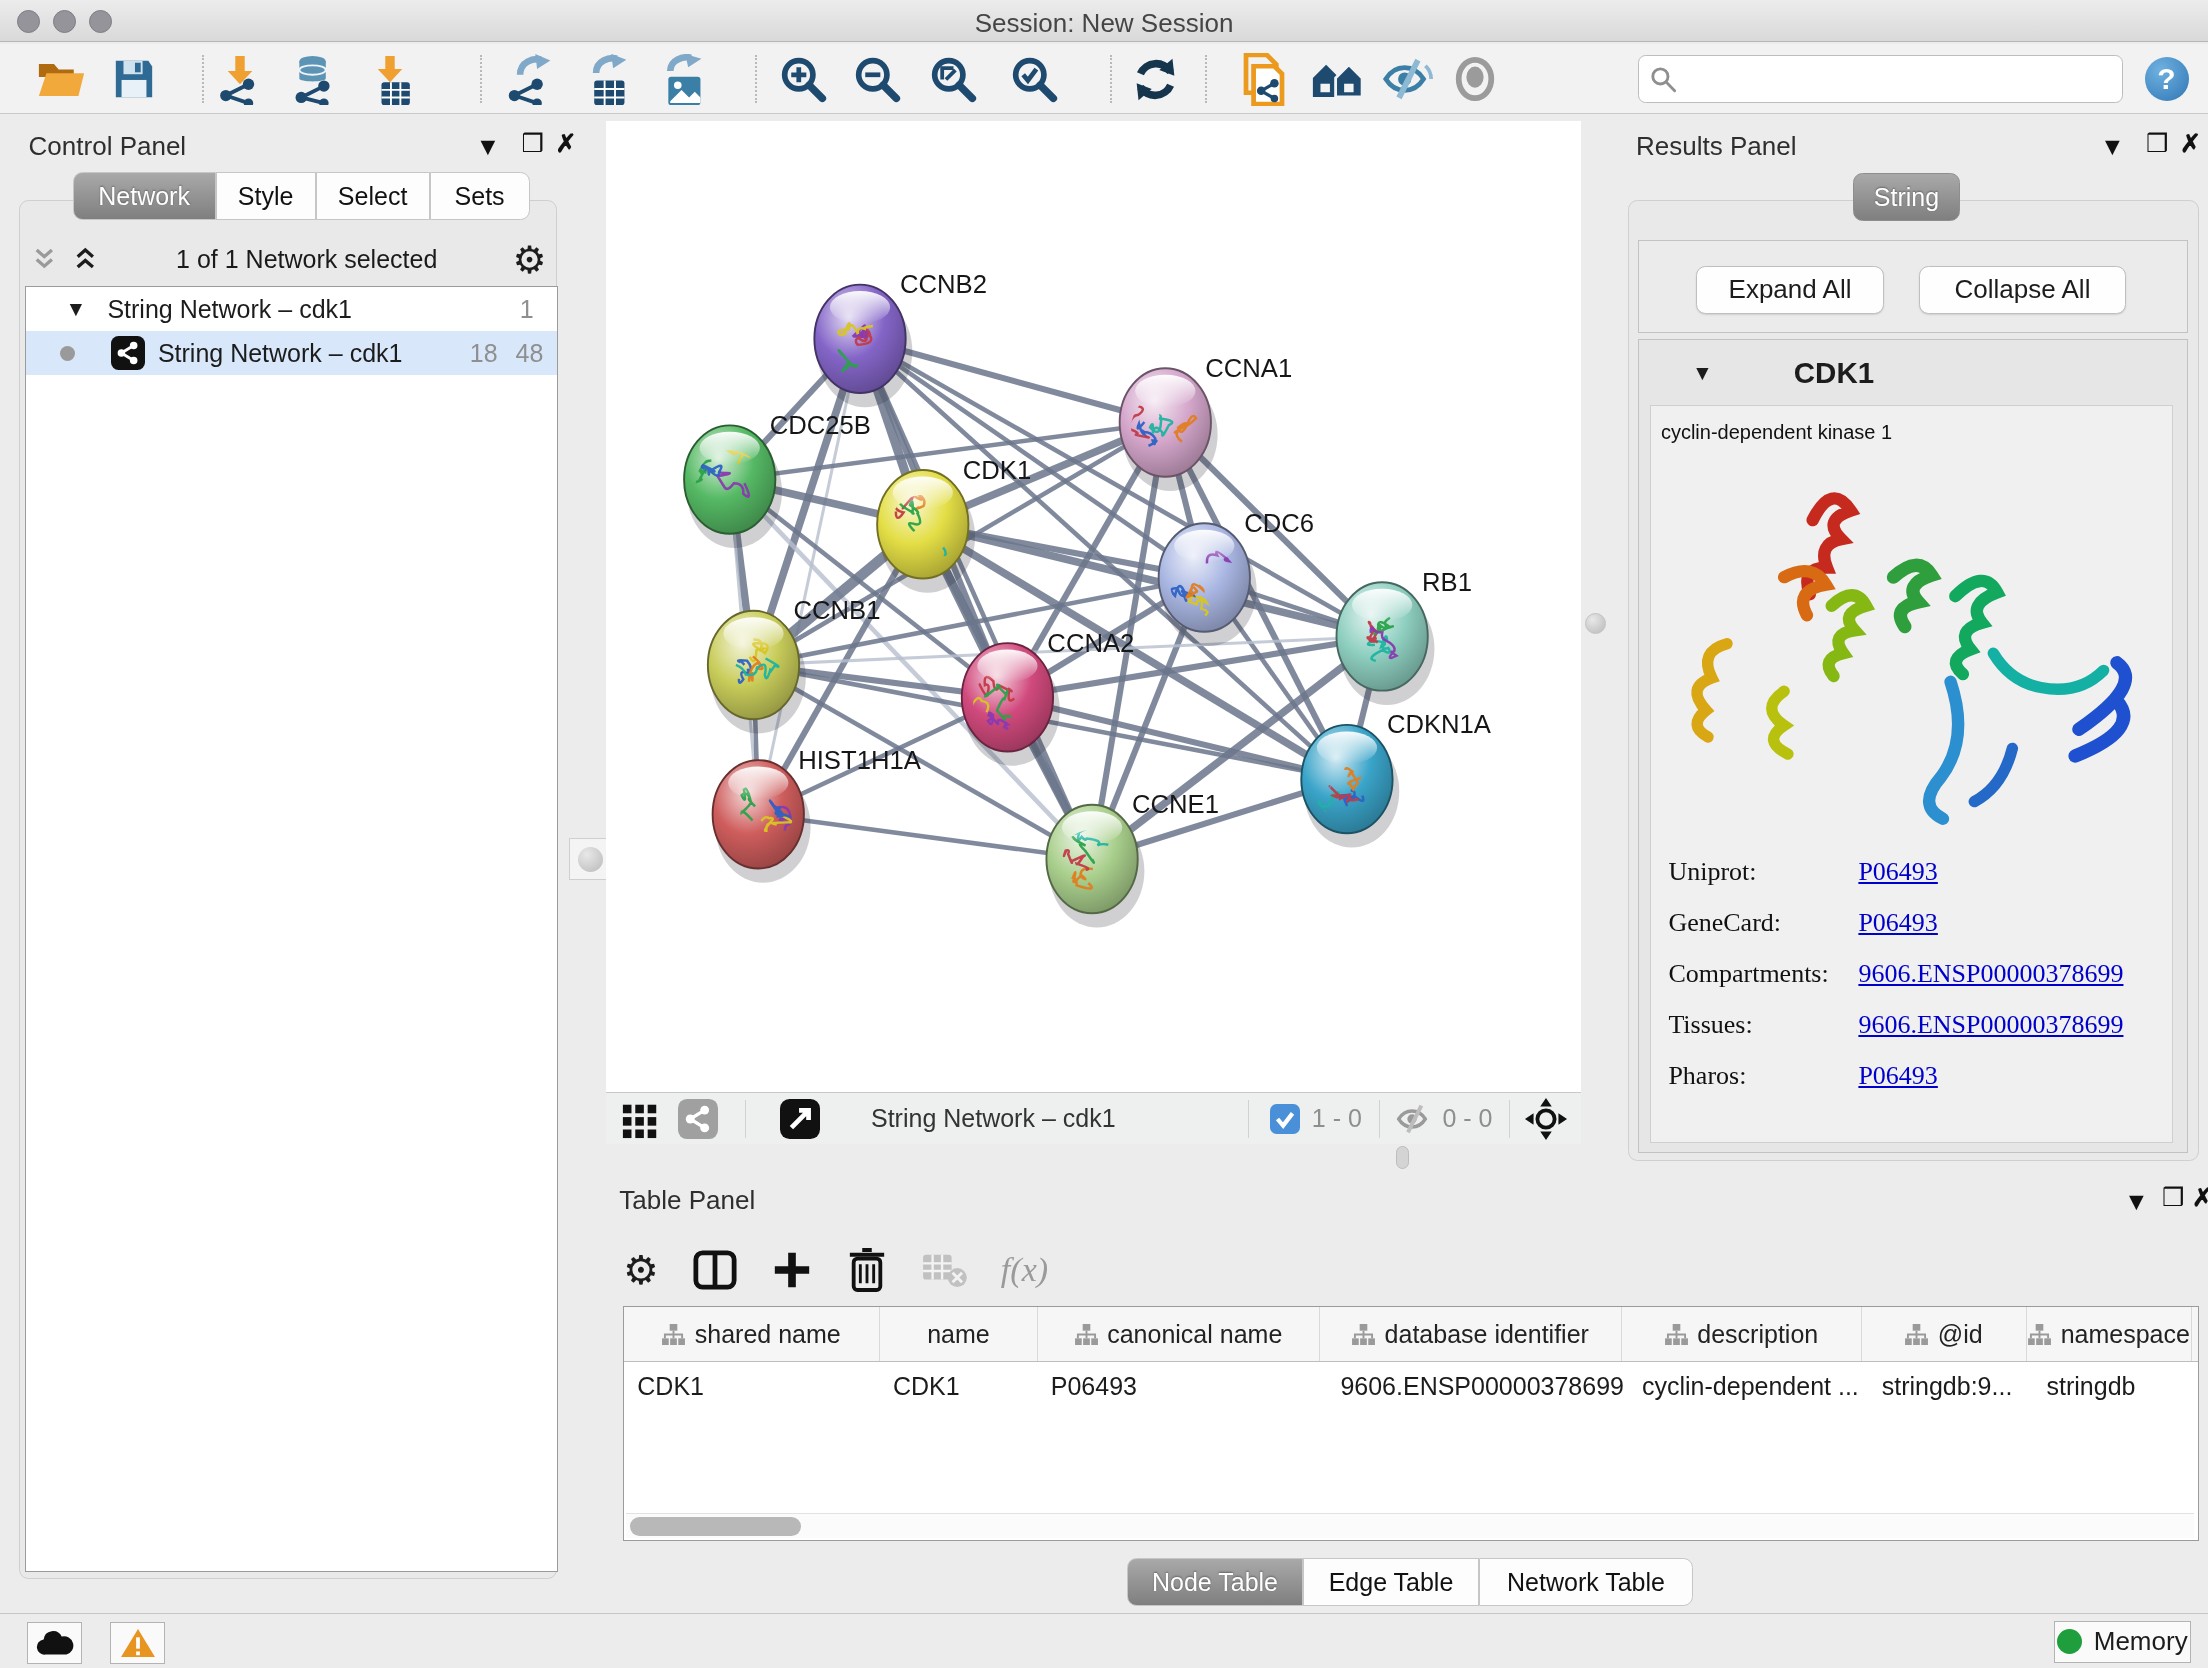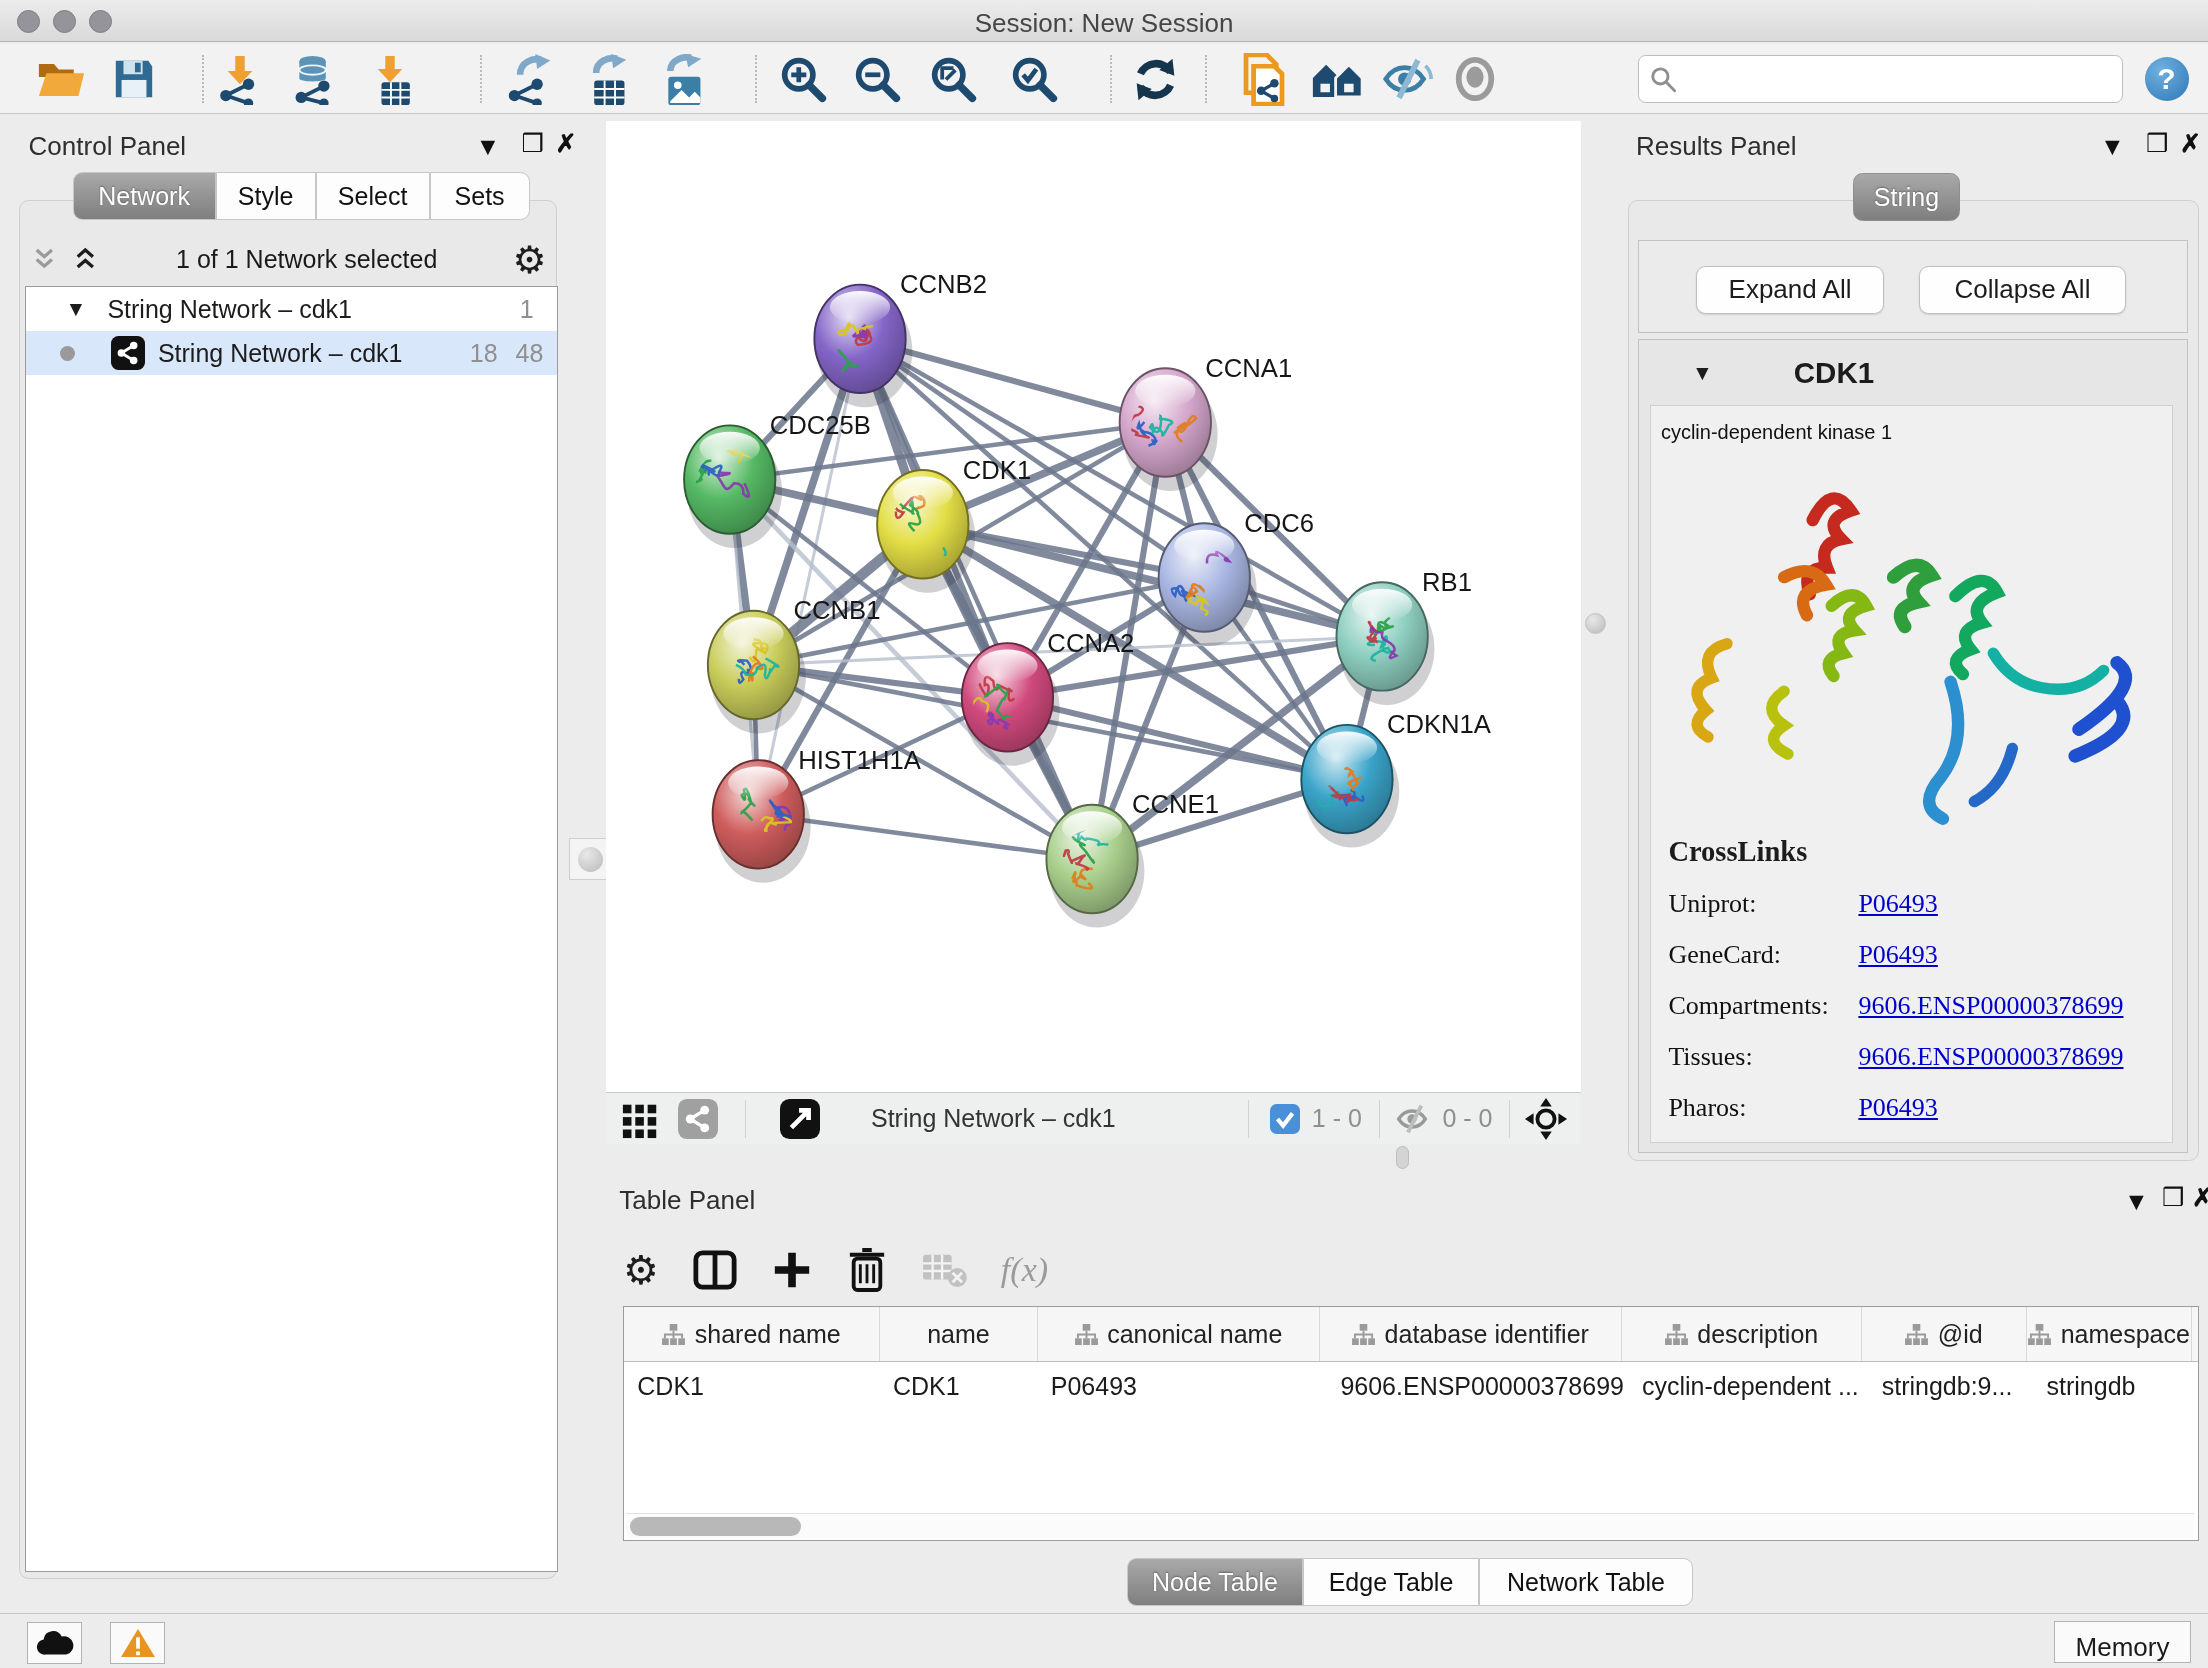--- a/index.html
+++ b/index.html
@@ -84,21 +84,21 @@
   .td { font-size:25px; padding-left:13.3px; display:flex; align-items:center; overflow:hidden; white-space:nowrap; }
   #tbl-hscroll { left:1.9px; bottom:1.9px; width:1568px; height:25px; background:#fbfbfb; border-top:1px solid #e2e2e2; }
   #tbl-thumb { left:3.8px; top:2.9px; width:171px; height:19px; border-radius:9.5px; background:#b8b8b8; }
   #table-tabs { left:1127px; top:1558px; display:flex; }
 
   
   #statusbar { left:0; top:1613px; width:2208px; height:55px; background:#ececec; border-top:1.9px solid #c6c6c6; }
   .sbtn { top:7.6px; width:55px; height:42px; background:#fafafa; border:1.9px solid #b3b3b3;
       display:flex; align-items:center; justify-content:center; }
   #memory-btn { left:2054px; top:6.7px; width:137px; height:42px; background:#fafafa; border:1.9px solid #b3b3b3;
-      display:flex; align-items:center; justify-content:center; gap:11.4px; font-size:26px;flex-direction:column; }
+      display:flex; align-items:center; justify-content:center; gap:11.4px; font-size:26px; }
   #memory-dot { width:25px; height:25px; border-radius:50%; background:#1f9e3d; }
 
   .gear-glyph { font-size:40px; color:#1d1d1d; line-height:1; }
   .dim { opacity:.38; }
   .fx { font-family:"Liberation Serif", serif; font-style:italic; font-size:34px; color:#9a9a9a; }
 </style>
 </head>
 <body>
 
 <div id="titlebar" class="abs">
@@ -685,21 +685,20 @@
           <path d="M235 120 q26 -24 40 -2 q-30 10 -14 28 q-28 6 -14 26" stroke="#2f9e3c" stroke-width="14"></path>
           <path d="M300 140 q30 -30 44 -4 q-32 12 -16 32 q-28 8 -12 28 q-26 10 -8 26" stroke="#12a85e" stroke-width="13"></path>
           <path d="M295 230 q20 60 -10 100 q-26 30 2 44" stroke="#2b8fd0" stroke-width="13"></path>
           <path d="M340 200 q18 30 50 36 q40 8 66 -18" stroke="#14b0a4" stroke-width="12"></path>
           <path d="M470 210 q30 22 -40 70 M470 250 q26 30 -44 58" stroke="#1f50d0" stroke-width="14"></path>
           <path d="M360 300 q-10 40 -40 56" stroke="#2468c8" stroke-width="12"></path>
         </g>
       </svg>
 
       <div id="crosslinks" class="abs">
-        <div id="crosslinks-title">CrossLinks</div>
         <div id="crosslinks-rows">
             <div class="cl-row">
               <span class="cl-label">Uniprot:</span>
               <span class="cl-link">P06493</span>
             </div>
             <div class="cl-row">
               <span class="cl-label">GeneCard:</span>
               <span class="cl-link">P06493</span>
             </div>
             <div class="cl-row">

